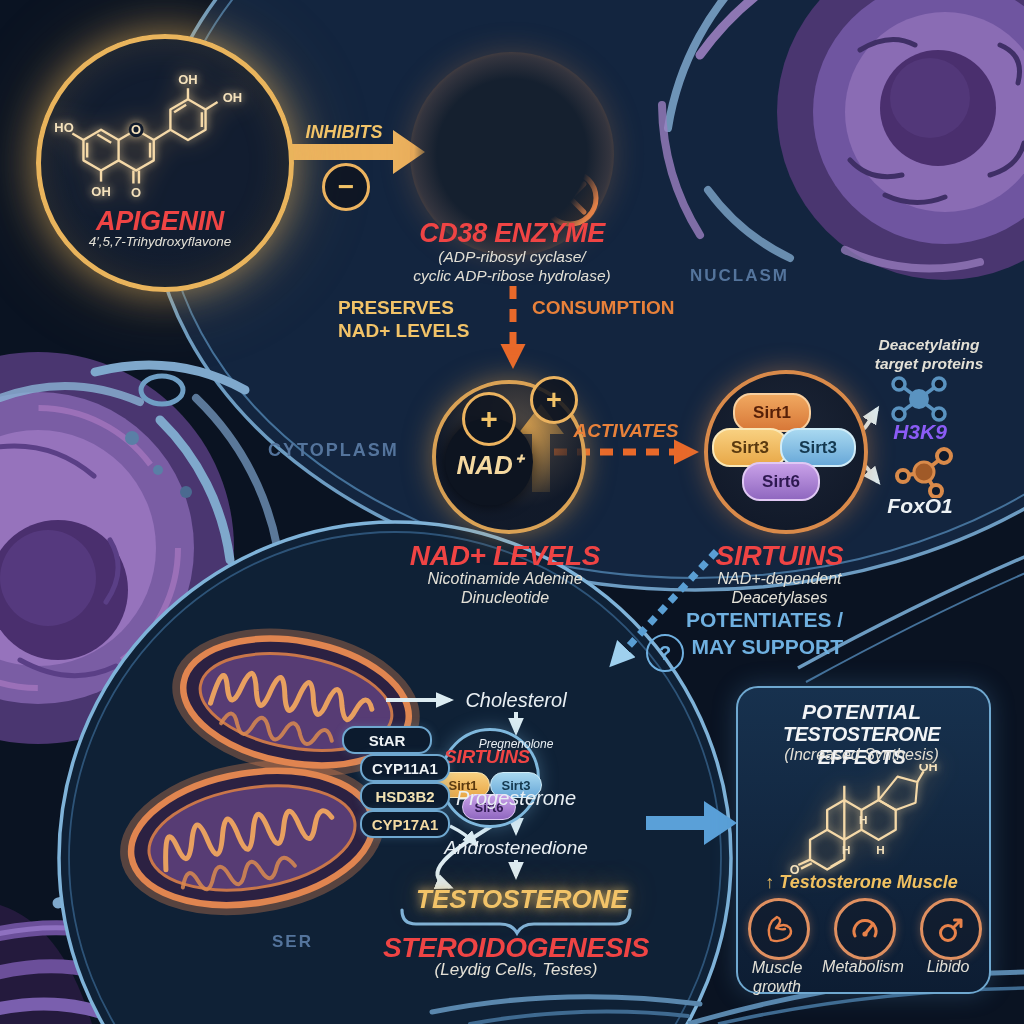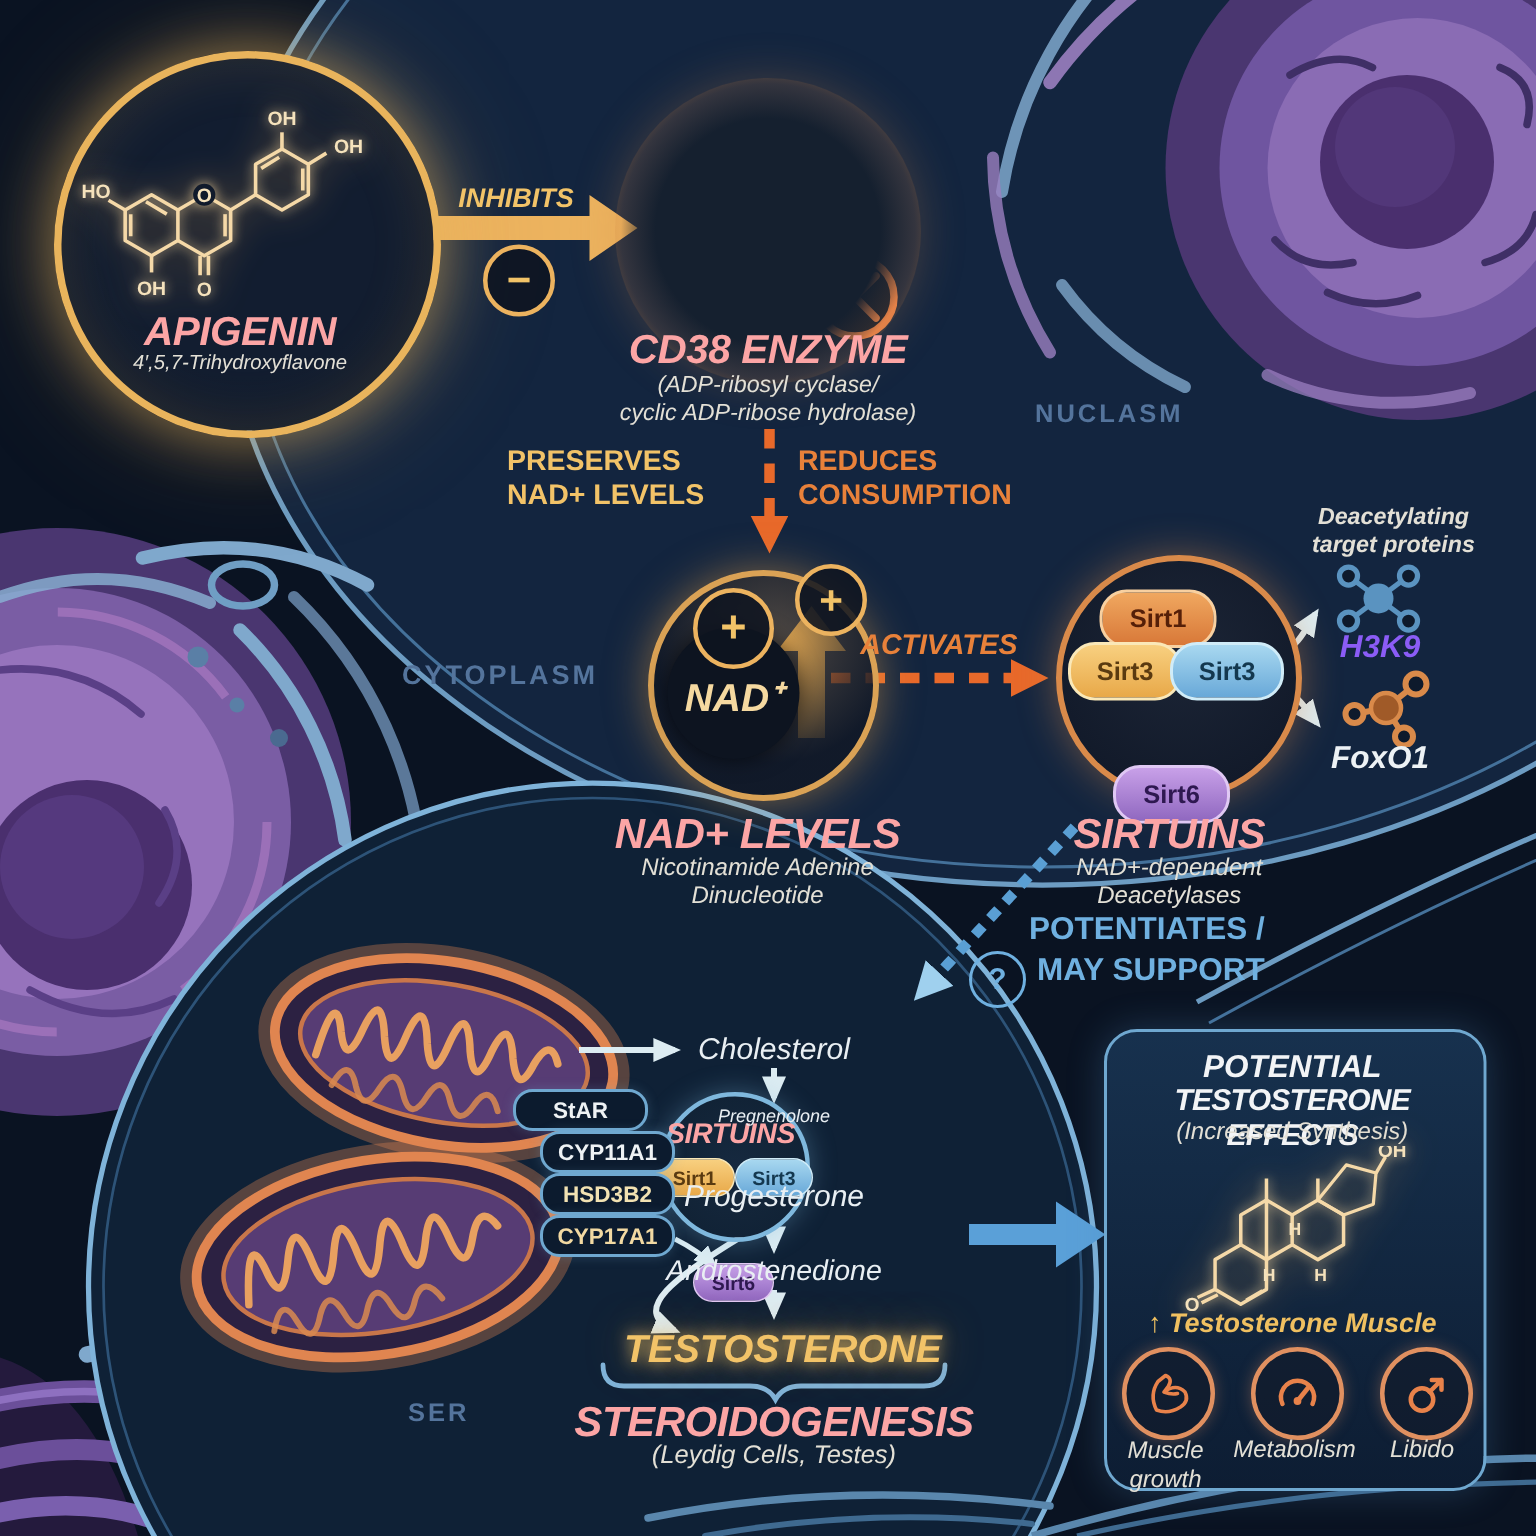--- a/index.html
+++ b/index.html
@@ -2,21 +2,21 @@
 <html><head>
 <meta charset="utf-8">
 <style>
   html,body{margin:0;padding:0;background:#06101e;}
   #stage{position:relative;width:1024px;height:1024px;overflow:hidden;
          background:#0a1322;font-family:"Liberation Sans",sans-serif;}
   .abs{position:absolute;}
   .ctr{text-align:center;font-style:italic;}
   svg{display:block;}
   
-  .h1{font-weight:700;color:#fca5a5;letter-spacing:-0.3px;}
+  .h1{font-weight:700;color:#ef4444;letter-spacing:-0.3px;}
   .sub{font-weight:400;color:#e3e0d6;}
   .gold{color:#f2c368;}
   .orange{color:#e8813a;}
   .blue{color:#6fb0e0;text-align:right;}
   .bglabel{color:#54749c;font-weight:600;letter-spacing:2px;}
   
   .apigenin-circle{left:36px;top:34px;width:248px;height:248px;border-radius:50%;
     border:5px solid #e9b45c;background:radial-gradient(circle at 50% 45%,#121d30 55%,#0d1624 100%);
     box-shadow:0 0 38px rgba(233,180,92,.55),0 0 80px rgba(233,180,92,.25),inset 0 0 40px rgba(233,180,92,.15);}
   .cd38-circle{left:410px;top:52px;width:204px;height:204px;border-radius:50%;
@@ -30,21 +30,21 @@
   .badge{border-radius:50%;border:3px solid #ecb35f;background:rgba(14,20,32,.85);
     color:#f2c368;font-weight:700;display:flex;align-items:center;justify-content:center;}
   .sirt-circle{left:704px;top:370px;width:156px;height:156px;border-radius:50%;
     border:4px solid #d98a4a;background:radial-gradient(circle at 50% 40%,#1c2536,#121a2a 75%);
     box-shadow:0 0 26px rgba(217,138,74,.45);}
   .oval{border-radius:50%/50%;display:flex;align-items:center;justify-content:center;
     font-weight:700;border-radius:18px;}
   .ov-sirt1{background:linear-gradient(#f0a860,#d87838);border:2px solid #f8d0a0;color:#551f08;}
   .ov-sirt3y{background:linear-gradient(#f8d080,#e8a848);border:2px solid #fae8b8;color:#5a3a10;}
   .ov-sirt3b{background:linear-gradient(#a8d8f0,#68a8d8);border:2px solid #d0ecf8;color:#14384f;}
-  .ov-sirt6{background:linear-gradient(#c8a0e8,#9068c0);border:2px solid #e0c8f4;color:#2e1850;margin-top:48px;}
+  .ov-sirt6{background:linear-gradient(#c8a0e8,#9068c0);border:2px solid #e0c8f4;color:#2e1850;}
   .bubble{left:440px;top:728px;width:94px;height:94px;border-radius:50%;
     border:3px solid #7fb8dd;background:radial-gradient(circle,#16293f,#0f2032);
     box-shadow:0 0 18px rgba(127,184,221,.35);}
   .pill{width:86px;height:24px;border:2px solid #6fa8d0;border-radius:13px;background:#0c1b2e;
     display:flex;align-items:center;justify-content:center;font-weight:700;font-size:15px;
     box-shadow:0 0 8px rgba(111,168,208,.25);}
   .panel{left:736px;top:686px;width:251px;height:304px;border:2.5px solid #6fa8d0;border-radius:22px;
     background:linear-gradient(#17314e,#0d1d33);box-shadow:0 0 24px rgba(80,140,190,.3);}
   .fx-icon{width:56px;height:56px;border-radius:50%;border:3px solid #e09060;
     background:rgba(18,26,42,.6);display:flex;align-items:center;justify-content:center;
@@ -228,21 +228,20 @@
   <div class="abs cd38-circle"></div>
   <div class="abs ctr h1" style="left:382px;top:218px;width:260px;font-size:27px">CD38 ENZYME</div>
   <div class="abs ctr sub" style="left:362px;top:248px;width:300px;font-size:15.5px">(ADP-ribosyl cyclase/</div>
   <div class="abs ctr sub" style="left:362px;top:267px;width:300px;font-size:15.5px">cyclic ADP-ribose hydrolase)</div>
 
   <div class="abs gold" style="left:338px;top:296px;width:158px;text-align:left;font-size:19px;font-weight:700;line-height:23px">
     <div>PRESERVES</div>
       <div>NAD+ LEVELS</div>
   </div>
   <div class="abs orange" style="left:532px;top:296px;width:200px;font-size:19px;font-weight:700;line-height:23px">
-    <div>REDUCES</div>
       <div>CONSUMPTION</div>
   </div>
 
   <div class="abs nad-circle"></div>
   <div class="abs nad-blob"></div>
   <div class="abs ctr" style="left:445px;top:446px;width:88px;font-size:26px;font-weight:700;color:#f5d9a0">NAD⁺</div>
   <div class="abs badge" style="left:462px;top:392px;width:48px;height:48px;font-size:30px">+</div>
   <div class="abs badge" style="left:530px;top:376px;width:42px;height:42px;font-size:27px">+</div>
   <div class="abs ctr h1" style="left:375px;top:540px;width:260px;font-size:28px">NAD+ LEVELS</div>
   <div class="abs ctr sub" style="left:375px;top:570px;width:260px;font-size:16px">Nicotinamide Adenine</div>

